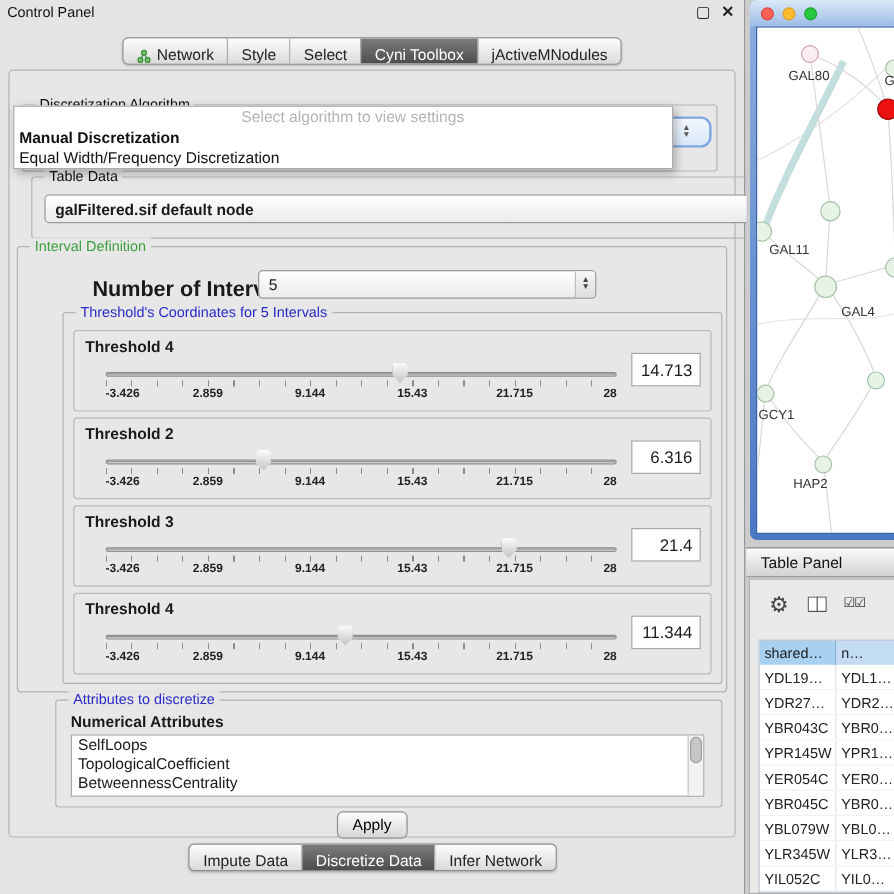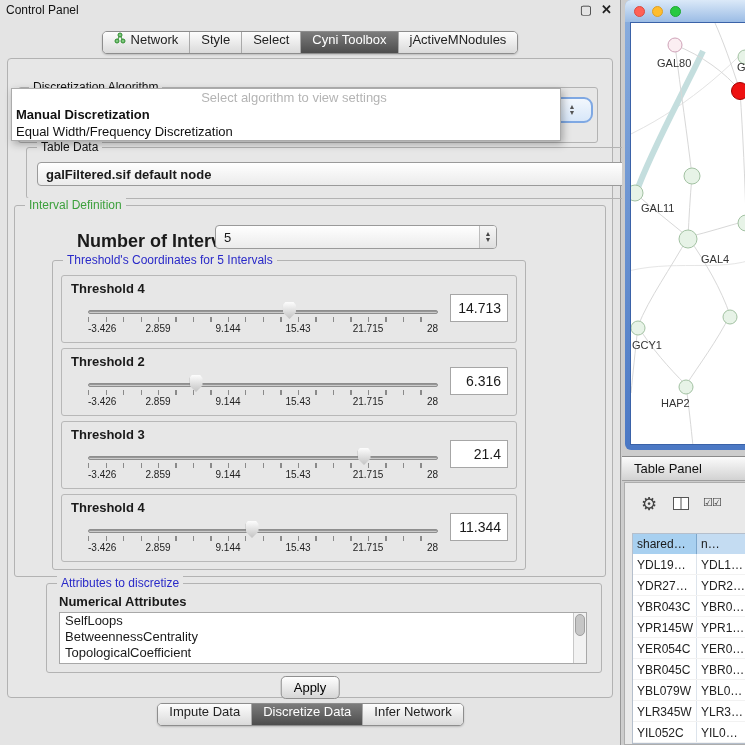--- a/index.html
+++ b/index.html
@@ -15,21 +15,21 @@
 
   .titlebar { position:absolute; top:0; left:0; right:0; height:22px; }
   .titlebar .tb-text { position:absolute; left:6px; top:3px; font-size:12px; color:#111; }
   .win-btn { position:absolute; top:2px; font-size:13px; color:#222; cursor:default; }
   .win-min { right:28px; }
   .win-close { right:8px; font-weight:bold; }
 
   .toptabs { position:absolute; top:31px; left:0; right:0; display:flex; justify-content:center; }
   .tabbar { display:flex; border:1px solid #8d8d8d; border-radius:5px; overflow:hidden;
             height:23px; box-shadow:0 1px 2px rgba(0,0,0,.18); background:#ececec; }
-  .tabseg { display:flex; align-items:flex-start; gap:5px; padding:0 11px; font-size:13px;
+  .tabseg { display:flex; align-items:flex-end; gap:5px; padding:0 11px; font-size:13px;
             background:linear-gradient(#fdfdfd,#dadada); border-right:1px solid #a9a9a9; color:#222; white-space:nowrap; }
   .tabseg:last-child { border-right:none; }
   .tabseg.dark { background:linear-gradient(#7c7c7c,#4d4d4d); color:#fff; }
 
   .mainpanel { position:absolute; top:58px; left:7px; width:606px; height:640px;
                background:#e7e7e7; border:1px solid #b2b2b2; border-radius:4px; }
 
   
   .group { position:absolute; border:1px solid #b3b3b3; border-radius:3px; }
   .gtitle { position:absolute; top:-8px; left:10px; background:#e7e7e7; padding:0 4px;
@@ -60,27 +60,27 @@
                     display:flex; flex-direction:column; align-items:center; justify-content:center;
                     background:linear-gradient(#f6f6f6,#dedede); }
   .combo .stepper span { font-size:7px; line-height:6px; color:#444; }
 
   .tdata .combo { left:10px; right:10px; top:14px;font-weight:bold; }
 
   .interval { top:146px; left:6px; width:592px; height:372px; }
   .count-label { position:absolute; left:39px; top:25px; font-weight:bold; font-size:18px;padding-left:23px; }
   .count-combo { left:200px; top:19px; width:282px; }
 
-  .coords { position:absolute; left:37px; top:54px; width:474px; height:310px;
+  .coords { position:absolute; left:37px; top:54px; width:550px; height:310px;
             border:1px solid #b3b3b3; border-radius:3px; padding-top:14px; }
 
   .thr-panel { position:relative; height:68px; margin:0 8px 5px 8px;
                border:1px solid #b8b8b8; border-radius:3px; background:#e7e7e7; }
   .thr-label { position:absolute; left:9px; top:5px; font-weight:bold; font-size:13px; }
-  .slider { position:absolute; left:26px; right:78px; top:26px; height:38px; }
+  .slider { position:absolute; left:26px; right:78px; top:26px; height:38px;font-weight:bold; }
   .track  { position:absolute; left:0; right:0; top:8px; height:4px;
             background:linear-gradient(#ababab,#dcdcdc); border:1px solid #8e8e8e;
             border-radius:2px; box-shadow:inset 0 1px 1px rgba(0,0,0,.2); }
   .ticks  { position:absolute; left:0; right:0; top:15px; height:5px;
             background:repeating-linear-gradient(90deg,#8a8a8a 0 1px,transparent 1px 5%); }
   .thumb  { position:absolute; top:0; width:13px; height:17px; margin-left:-7px;
             background:linear-gradient(#fdfdfd,#c3c3c3);
             clip-path:polygon(50% 100%, 0% 62%, 0% 18%, 18% 0%, 82% 0%, 100% 18%, 100% 62%);
             filter:drop-shadow(0 0 1px #777); }
   .scale  { position:absolute; left:0; right:0; top:21px; height:12px; font-size:10px; color:#222; }
@@ -301,23 +301,23 @@
       </div>
     </div>
 
     <div class="group attrs">
       <span class="gtitle blue">Attributes to discretize</span>
       <span class="attrs-label">Numerical Attributes</span>
       <div class="listbox">
 
           <div class="attr-item">SelfLoops</div>
 
+          <div class="attr-item">TopologicalCoefficient</div>
+
           <div class="attr-item">BetweennessCentrality</div>
-
-          <div class="attr-item">TopologicalCoefficient</div>
 
         <div class="sbar">
           <div class="sthumb"></div>
         </div>
       </div>
     </div>
 
     <button class="apply-btn">Apply</button>
   </div>
 

